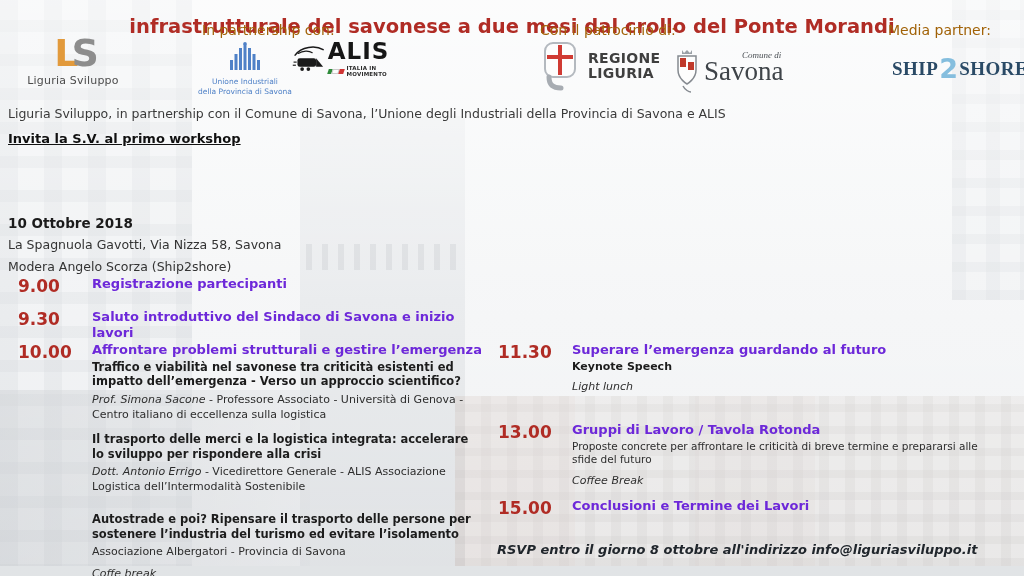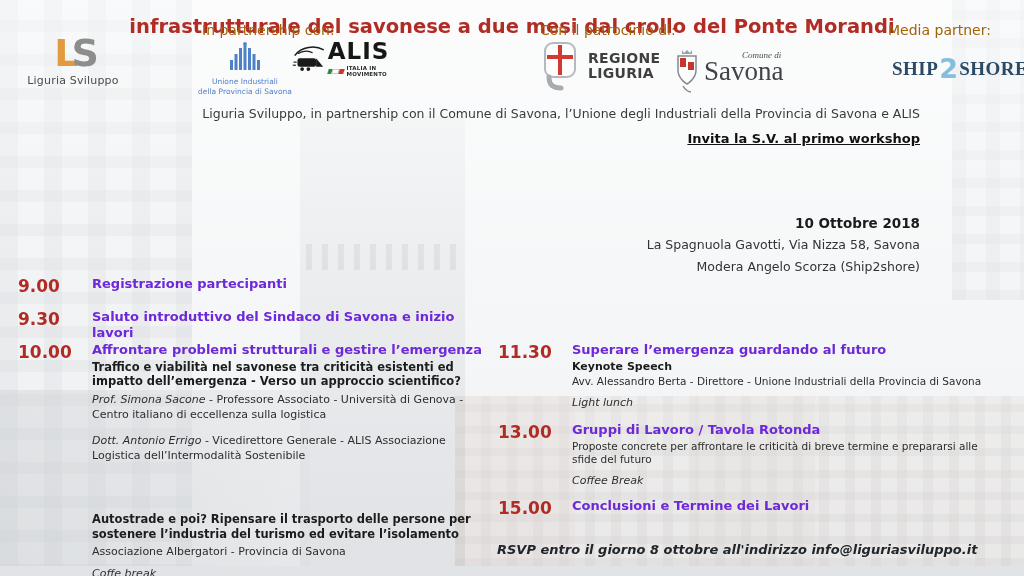--- a/index.html
+++ b/index.html
@@ -76,21 +76,21 @@
   .savona-text{position:relative;margin-left:4px;width:110px;height:52px;}
   .savona-small{position:absolute;left:38px;top:4px;font-family:"Liberation Serif",serif;font-style:italic;font-size:9px;color:#4a4f54;}
   .savona-script{position:absolute;left:0;top:10px;font-family:"Liberation Serif",serif;font-size:27px;color:#3f4449;}
 
   
   .s2s{left:892px;top:36px;white-space:nowrap;}
   .s2s-word{font-family:"Liberation Serif",serif;font-weight:bold;font-size:19px;color:#2a4a66;letter-spacing:.5px;}
   .s2s-two{font-weight:bold;font-size:27px;color:#85bede;position:relative;top:3px;margin:0 1px;}
 
   
-  .intro-line{left:16px;width:904px;text-align:right;}
+  .intro-line{left:8px;width:904px;text-align:left;}
   .partners-line{top:92px;font-size:12.5px;color:#3a3a3a;}
   .invite-line{top:117px;font-size:13px;font-weight:bold;color:#111;text-decoration:underline;}
   .main-title{left:0;top:144px;width:1024px;text-align:center;
       font-weight:bold;font-size:19.5px;line-height:1.3;color:#b02c25;}
   .date-line{top:201px;font-size:13.5px;font-weight:bold;color:#1b1b1b;}
   .venue-line{top:223px;font-size:12.5px;color:#333;}
   .moderator-line{top:245px;font-size:12.5px;color:#333;}
 
   
   .row{position:absolute;left:0;width:1024px;}
@@ -235,38 +235,38 @@
     <div class="time t-l">10.00</div>
     <div class="content c-l">
       <div class="red-title">Affrontare problemi strutturali e gestire l’emergenza</div>
       <div class="subtitle">Traffico e viabilità nel savonese tra criticità esistenti ed impatto dell’emergenza - Verso un approccio scientifico?</div>
       <div class="speaker"><span class="sp-name">Prof. Simona Sacone</span><span> - Professore Associato - Università di Genova - Centro italiano di eccellenza sulla logistica</span></div>
     </div>
   </div>
 
   <div class="row" style="top:416px">
     <div class="content c-l">
+      <div class="subtitle">Il trasporto delle merci e la logistica integrata: accelerare lo sviluppo per rispondere alla crisi</div>
       <div class="speaker"><span class="sp-name">Dott. Antonio Errigo</span><span> - Vicedirettore Generale - ALIS Associazione Logistica dell’Intermodalità Sostenibile</span></div>
     </div>
   </div>
 
   <div class="row" style="top:496px">
     <div class="content c-l">
       <div class="subtitle">Autostrade e poi? Ripensare il trasporto delle persone per sostenere l’industria del turismo ed evitare l’isolamento</div>
       <div class="plain">Associazione Albergatori - Provincia di Savona</div>
       <div class="note">Coffe break</div>
     </div>
   </div>
 
   <div class="row" style="top:328px">
     <div class="time t-r">11.30</div>
     <div class="content c-r">
       <div class="red-title">Superare l’emergenza guardando al futuro</div>
       <div class="subtitle-sm">Keynote Speech</div>
-      <div class="plain-sm">Avv. Alessandro Berta - Direttore - Unione Industriali della Provincia di Savona</div>
       <div class="note">Light lunch</div>
     </div>
   </div>
 
   <div class="row" style="top:408px">
     <div class="time t-r">13.00</div>
     <div class="content c-r">
       <div class="red-title">Gruppi di Lavoro / Tavola Rotonda</div>
       <div class="plain-sm">Proposte concrete per affrontare le criticità di breve termine e prepararsi alle sfide del futuro</div>
       <div class="note">Coffee Break</div>

